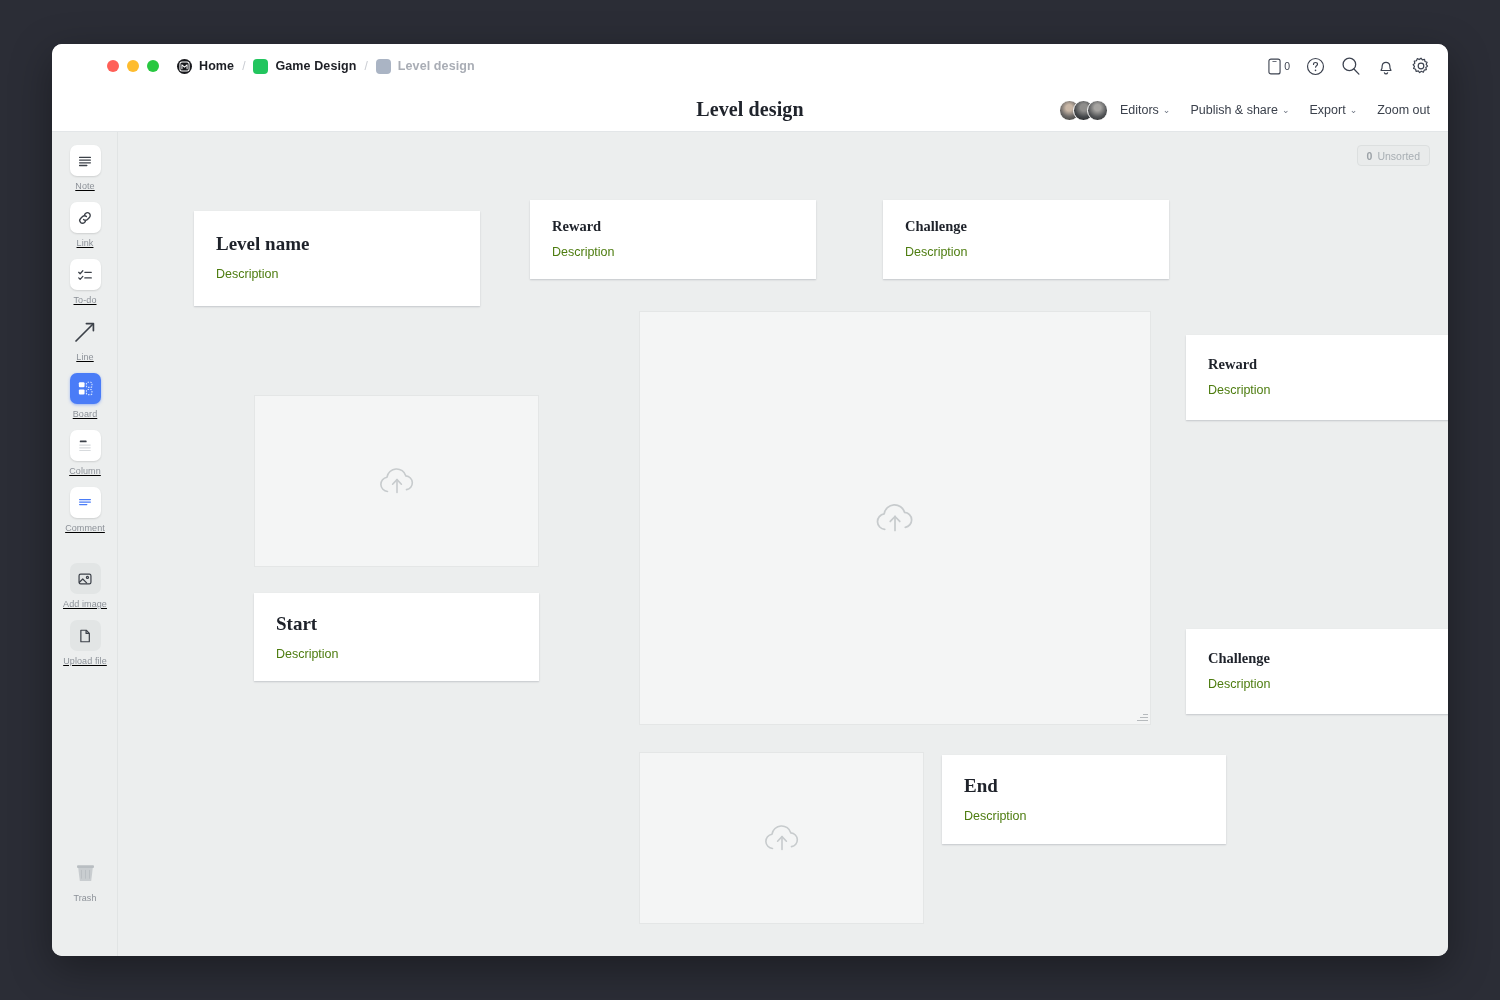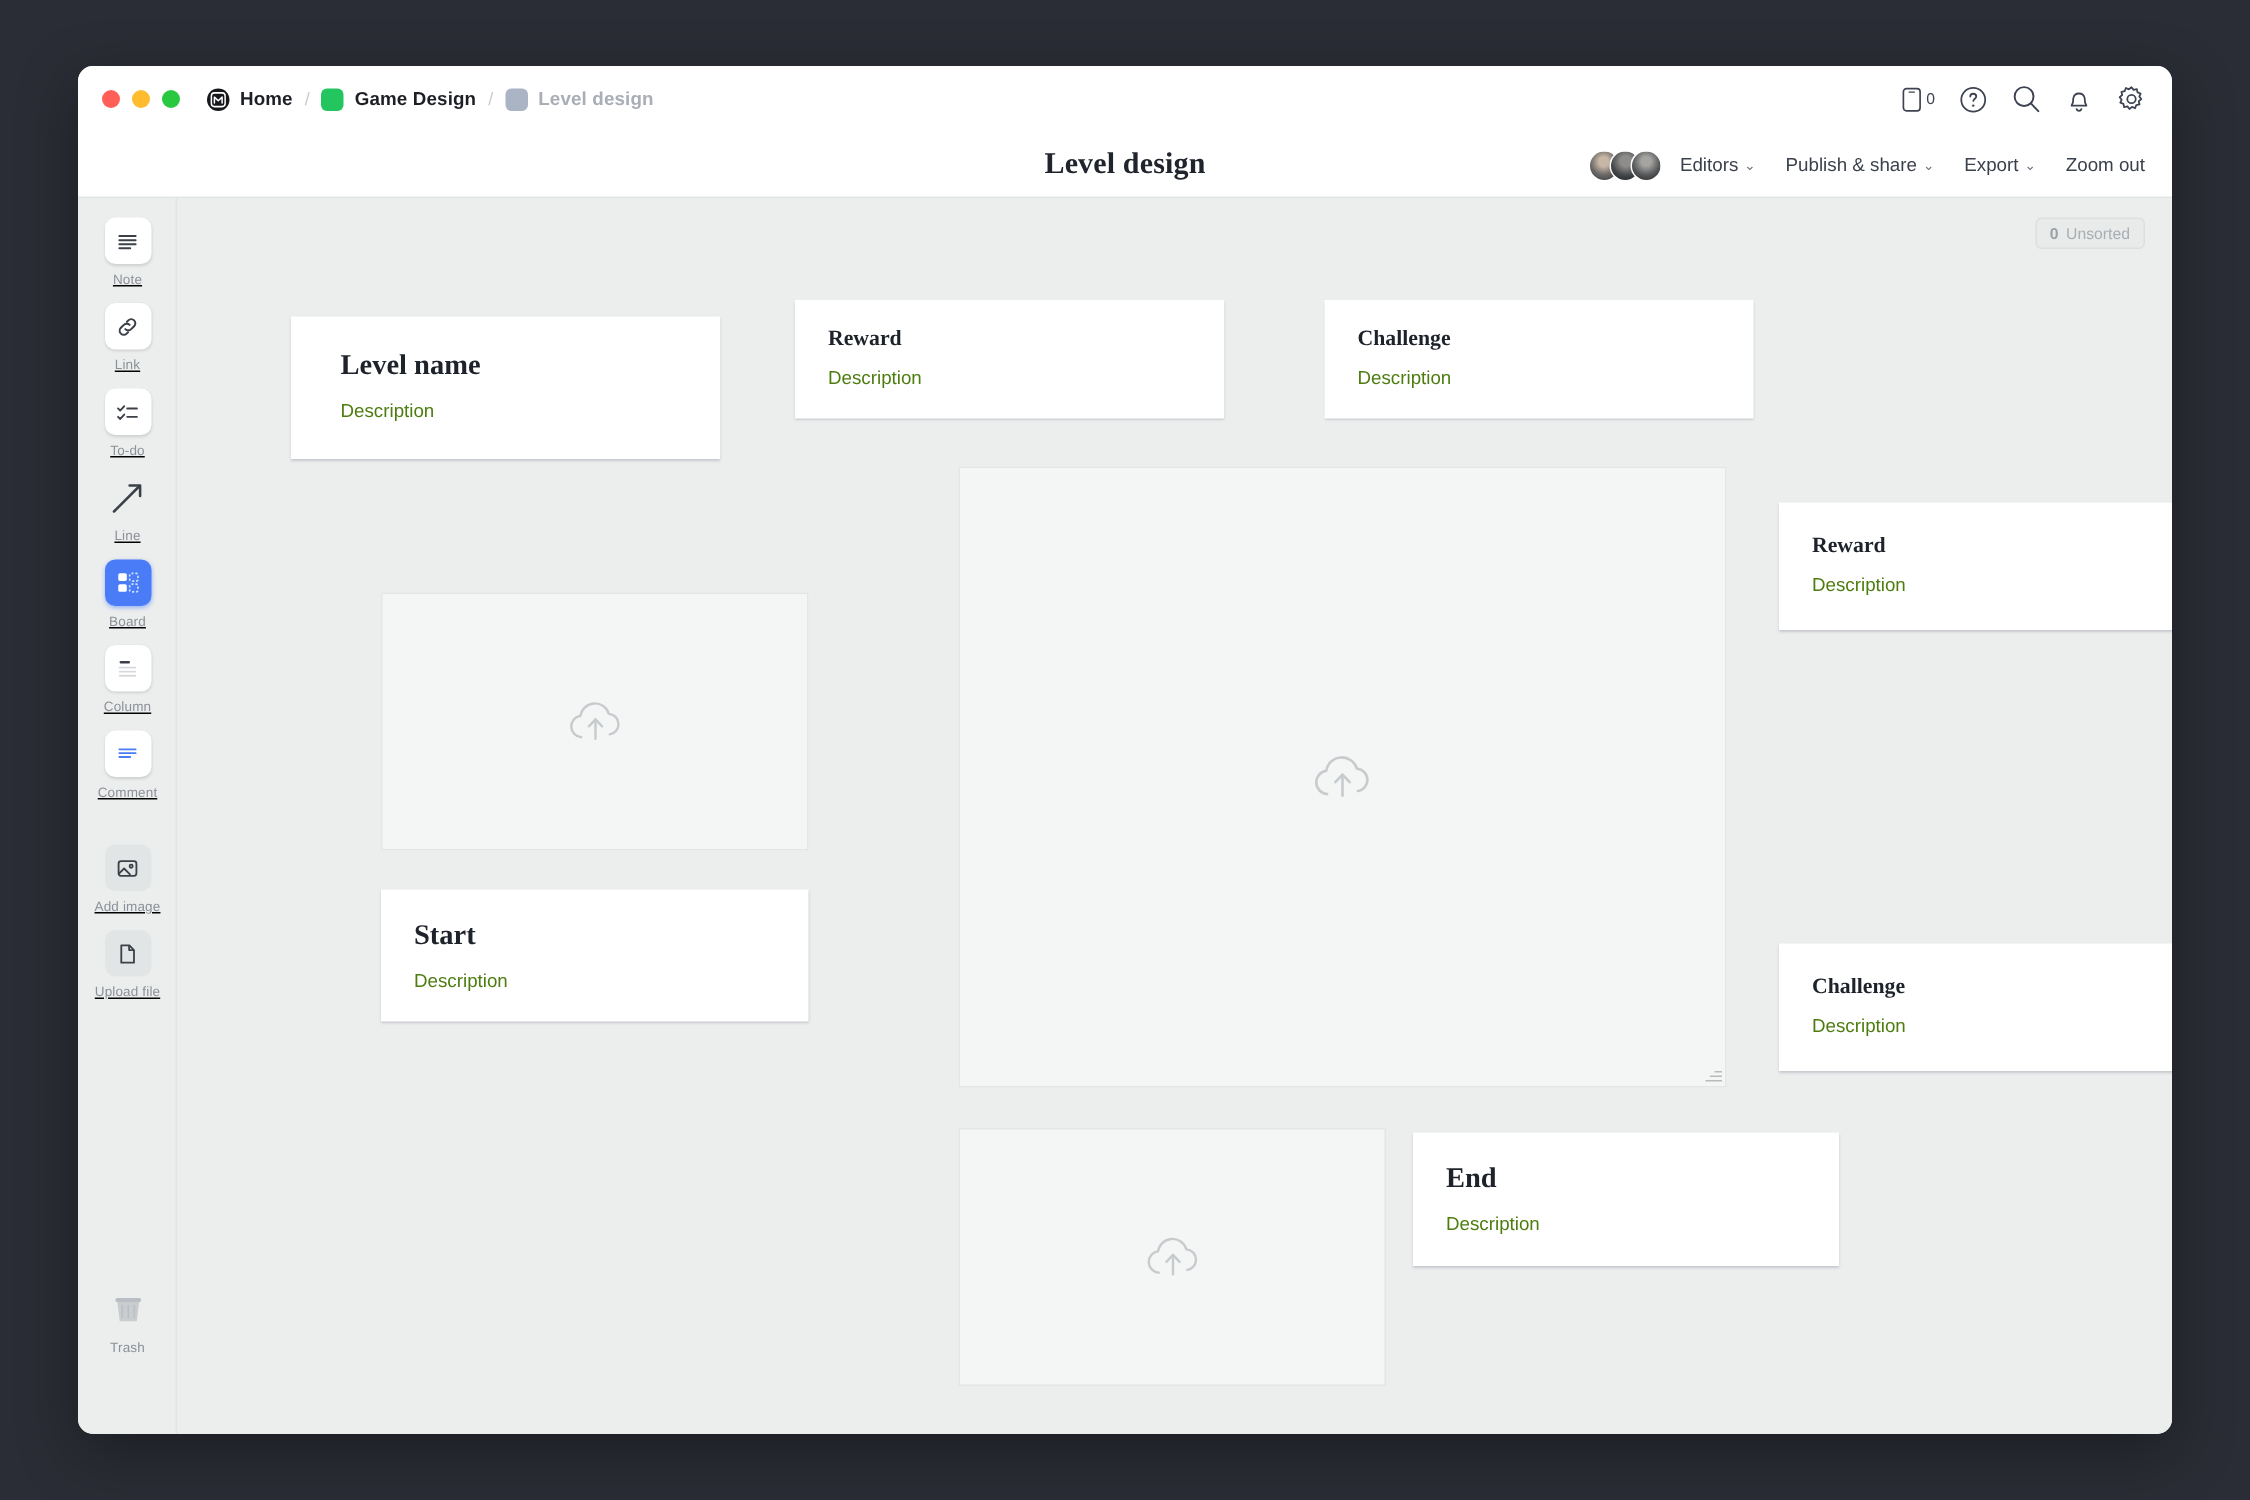--- a/index.html
+++ b/index.html
@@ -16,21 +16,21 @@
     background: #eceeee;
     border-radius: 10px;
     overflow: hidden;
     box-shadow: 0 12px 40px rgba(0,0,0,.35);
   }
 
   
   #titlebar {
     position: absolute; left: 0; top: 0; width: 100%; height: 44px;
     background: #ffffff;
-    display: flex; align-items: center;
+    display: flex; align-items: center; padding-left: 39px;
   }
   .traffic { display: flex; gap: 8px; margin-left: 16px; }
   .tl { width: 12px; height: 12px; border-radius: 50%; }
   .tl.red { background: #ff5f57; }
   .tl.yellow { background: #febc2e; }
   .tl.green { background: #28c840; }
 
   .crumbs { display: flex; align-items: center; margin-left: 18px; gap: 7px; }
   .crumb { display: flex; align-items: center; gap: 7px; }
   .crumb-mark {
@@ -380,21 +380,21 @@
     </div>
   </div>
 
   <div id="canvas">
 
     <div id="unsorted-pill">
       <span class="u-count">0</span>
       <span class="u-label">Unsorted</span>
     </div>
 
-    <div class="card big" style="left:76px;top:79px;width:286px;height:95px;padding:22px 22px 0 33px">
+    <div class="card big" style="left:76px;top:79px;width:286px;height:95px;padding:22px 22px 0 22px">
       <div class="card-title">Level name</div>
       <div class="card-desc">Description</div>
     </div>
 
     <div class="card sm" style="left:412px;top:68px;width:286px;height:79px;padding:18px 22px 0 22px">
       <div class="card-title">Reward</div>
       <div class="card-desc">Description</div>
     </div>
 
     <div class="card sm" style="left:765px;top:68px;width:286px;height:79px;padding:18px 22px 0 22px">

